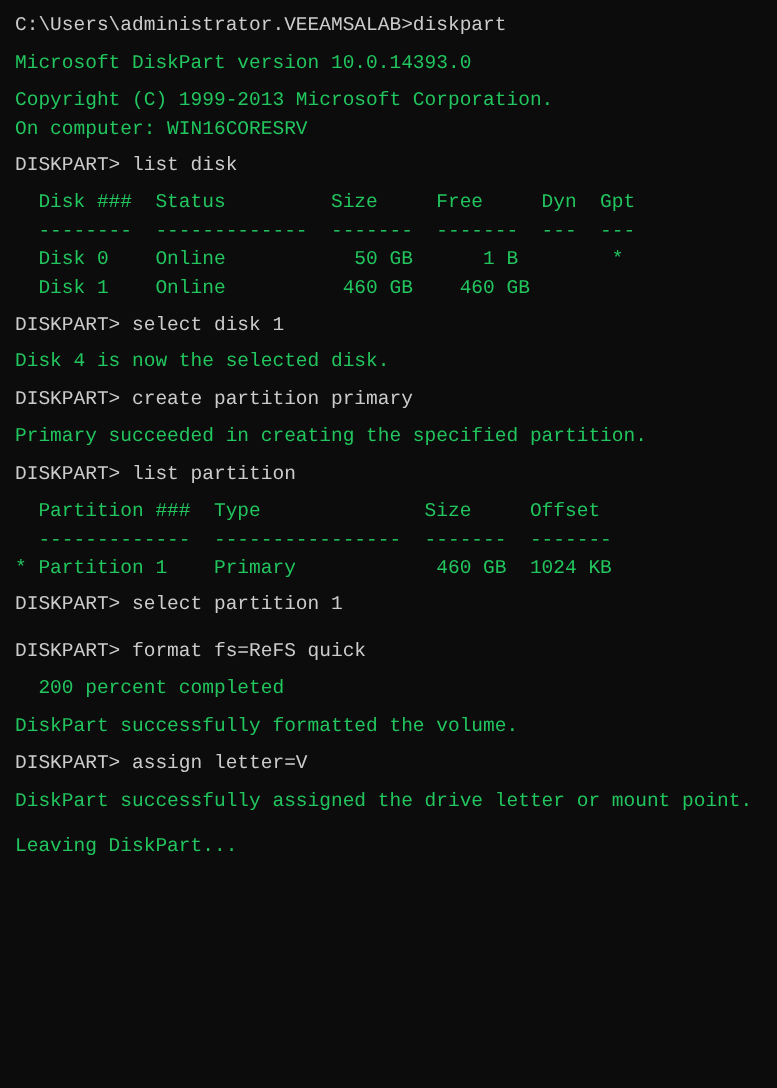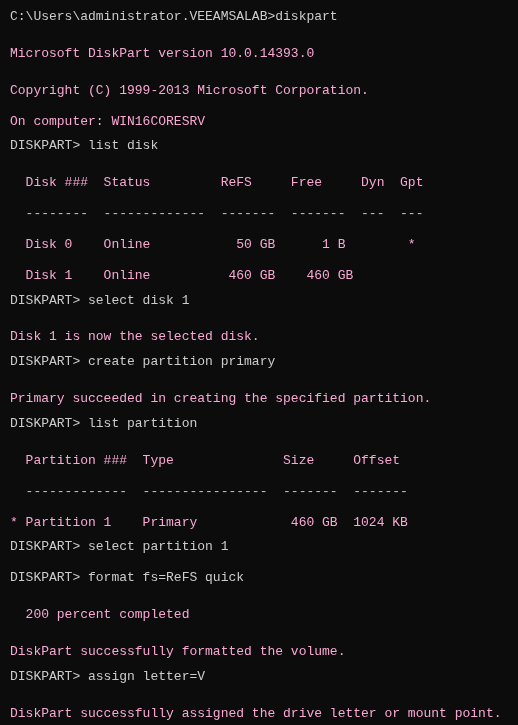--- a/index.html
+++ b/index.html
@@ -19,48 +19,47 @@
     }
     .terminal-line {
       white-space: pre;
       line-height: 1.45;
       font-family: Liberation Mono, monospace;
     }
     .cmd-prompt {
       color: #cccccc;
     }
     .output {
-      color: #f9a8d4;
-      margin-top: 12px;
+      color: #22c55e;
     }
     .blank {
       height: 6px;
     }
   </style>
 </head>
 <body>
 
 <div id="terminal-container">
     <div class="terminal-line cmd-prompt">C:\Users\administrator.VEEAMSALAB&gt;diskpart</div>
     <div class="blank"></div>
     <div class="terminal-line output">Microsoft DiskPart version 10.0.14393.0</div>
     <div class="blank"></div>
     <div class="terminal-line output">Copyright (C) 1999-2013 Microsoft Corporation.</div>
     <div class="terminal-line output">On computer: WIN16CORESRV</div>
     <div class="blank"></div>
     <div class="terminal-line cmd-prompt">DISKPART&gt; list disk</div>
     <div class="blank"></div>
-    <div class="terminal-line output">  Disk ###  Status         ReFS     Free     Dyn  Gpt</div>
+    <div class="terminal-line output">  Disk ###  Status         Size     Free     Dyn  Gpt</div>
     <div class="terminal-line output">  --------  -------------  -------  -------  ---  ---</div>
     <div class="terminal-line output">  Disk 0    Online           50 GB      1 B        *</div>
     <div class="terminal-line output">  Disk 1    Online          460 GB    460 GB</div>
     <div class="blank"></div>
     <div class="terminal-line cmd-prompt">DISKPART&gt; select disk 1</div>
     <div class="blank"></div>
-    <div class="terminal-line output">Disk 1 is now the selected disk.</div>
+    <div class="terminal-line output">Disk 4 is now the selected disk.</div>
     <div class="blank"></div>
     <div class="terminal-line cmd-prompt">DISKPART&gt; create partition primary</div>
     <div class="blank"></div>
     <div class="terminal-line output">Primary succeeded in creating the specified partition.</div>
     <div class="blank"></div>
     <div class="terminal-line cmd-prompt">DISKPART&gt; list partition</div>
     <div class="blank"></div>
     <div class="terminal-line output">  Partition ###  Type              Size     Offset</div>
     <div class="terminal-line output">  -------------  ----------------  -------  -------</div>
     <div class="terminal-line output">* Partition 1    Primary            460 GB  1024 KB</div>

